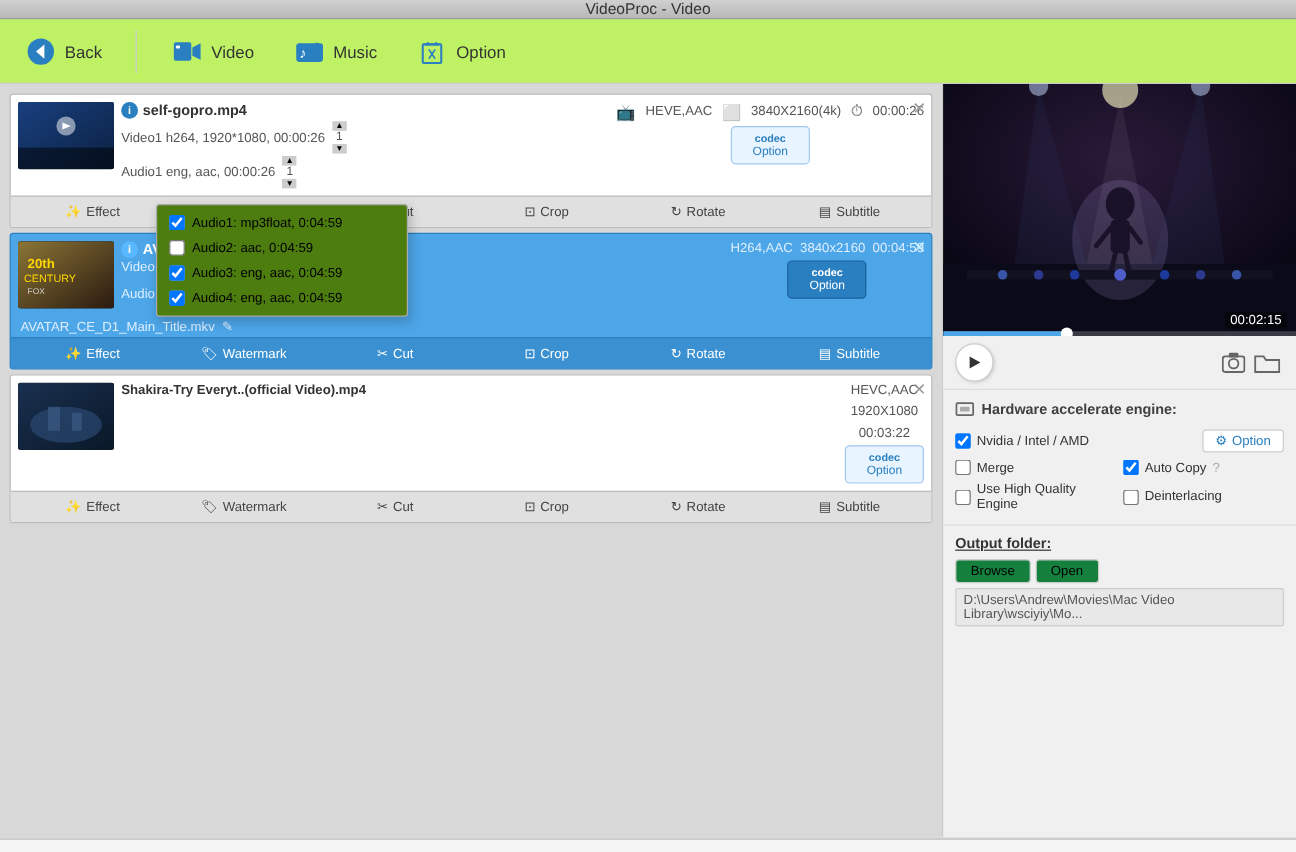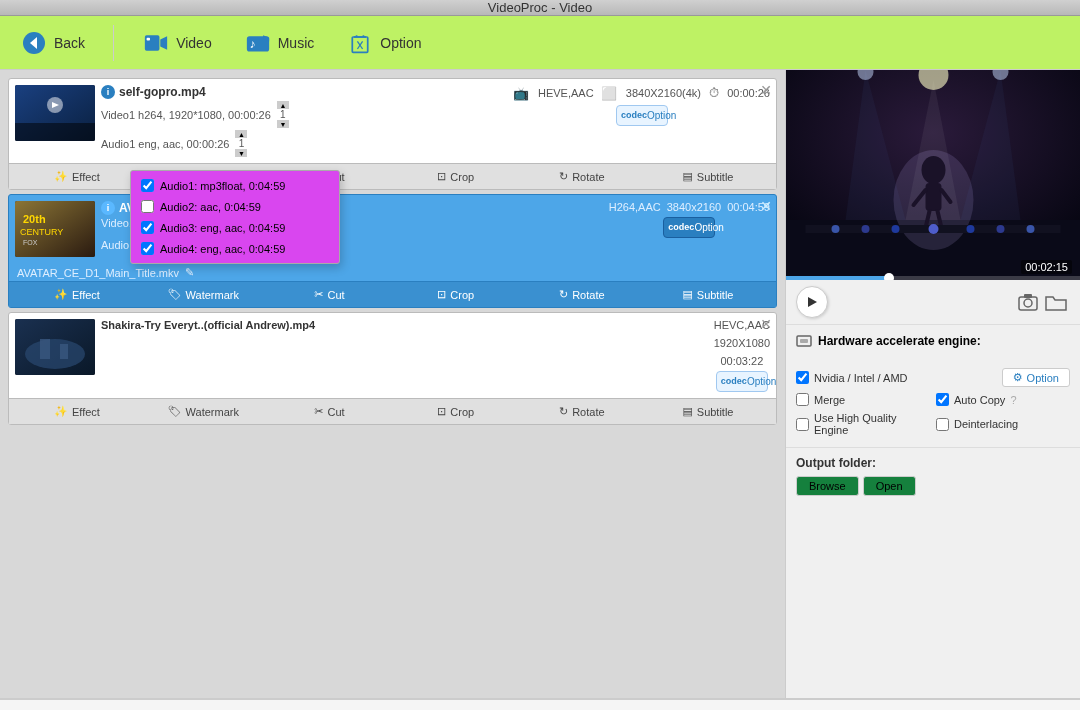--- a/index.html
+++ b/index.html
@@ -128,30 +128,30 @@
       align-items: center;
       gap: 10px;
       padding: 4px 8px;
       border-top: 1px solid #ddd;
       font-size: 11px;
       color: #555;
     }
 
     .codec-btn {
       display: flex;
-      flex-direction: row;
+      flex-direction: column;
       align-items: center;
       background: #e8f4ff;
       border: 1px solid #a0c8f0;
       border-radius: 4px;
-      padding: 4px 4px;
+      padding: 4px 16px;
       cursor: pointer;
       font-size: 10px;
       color: #2a7fc0;
-      width: 52px;
+      width: 66px;
       flex-shrink: 0;
     }
     .video-card.selected .codec-btn { background: #2a7fc0; color: #fff; border-color: #1a5f9f; }
     .codec-text { font-weight: bold; font-size: 9px; margin-bottom: 1px; }
     .codec-label { font-size: 10px; }
 
     
     .card-close {
       position: absolute;
       top: 4px;
@@ -187,21 +187,21 @@
       color: #444;
       border-radius: 3px;
     }
     .video-card.selected .action-btn { color: #fff; }
 
     
     .audio-dropdown {
       position: absolute;
       left: 130px;
       top: 100px;
-      background: #d946ef;
+      background: #4d7c0f;
       border: 1px solid #aaa;
       border-radius: 3px;
       box-shadow: 2px 4px 10px rgba(0,0,0,0.2);
       z-index: 100;
       width: 210px;
       padding: 4px 0;
     }
     .audio-option {
       display: flex;
       align-items: center;
@@ -306,22 +306,22 @@
     .hw-section {
       padding: 8px 10px;
       border-bottom: 1px solid #ddd;
     }
     .hw-header {
       display: flex;
       align-items: center;
       gap: 6px;
       font-size: 12px;
       font-weight: bold;
-      color: #000000;
-      margin-bottom: 16px;
+      color: #404040;
+      margin-bottom: 6px;
     }
     .hw-option-row {
       display: flex;
       align-items: center;
       gap: 6px;
       padding: 3px 0;
     }
     .hw-checkbox {
       display: flex;
       align-items: center;
@@ -348,20 +348,21 @@
 
     
     .output-folder-section {
       padding: 8px 10px;
     }
     .of-header {
       font-size: 12px;
       font-weight: bold;
       color: #333;
       margin-bottom: 6px;
+      text-decoration: underline;
     }
     .of-buttons {
       display: flex;
       gap: 4px;
       margin-bottom: 4px;
     }
     .of-btn {
       background: #15803d;
       border: 1px solid #ccc;
       border-radius: 3px;
@@ -670,21 +671,21 @@
                   </linearGradient>
                 </defs>
               <rect width="80" height="56" fill="url(#g3)"></rect>
               <ellipse cx="40" cy="35" rx="30" ry="15" fill="#2a4870" opacity="0.7"></ellipse>
               <rect x="25" y="20" width="10" height="20" fill="#3a5880" opacity="0.8"></rect>
               <rect x="45" y="25" width="8" height="15" fill="#3a5880" opacity="0.8"></rect>
             </svg>
           </div>
           <div class="video-info">
             <div class="video-title">
-              <span style="font-size:11px;">Shakira-Try Everyt..(official Andrew).mp4</span>
+              <span style="font-size:11px;">Shakira-Try Everyt..(official Video).mp4</span>
             </div>
           </div>
           <div style="display:flex;flex-direction:column;align-items:center;gap:4px;">
             <div style="display:flex;align-items:center;gap:6px;font-size:11px;color:#555;flex-direction:column;">
               <span>HEVC,AAC</span>
               <span>1920X1080</span>
               <span>00:03:22</span>
             </div>
             <div class="codec-btn">
               <span class="codec-text">codec</span>
@@ -859,20 +860,21 @@
     </div>
 
     <div class="output-folder-section">
       <div class="of-header">
         <span>Output folder:</span>
       </div>
       <div class="of-buttons">
         <button class="of-btn">Browse</button>
         <button class="of-btn">Open</button>
       </div>
+      <div class="of-path">D:\Users\Andrew\Movies\Mac Video Library\wsciyiy\Mo...</div>
     </div>
 
   </div>
 </div>
 
 <div class="bottom-toolbar">
   
 
   
 

